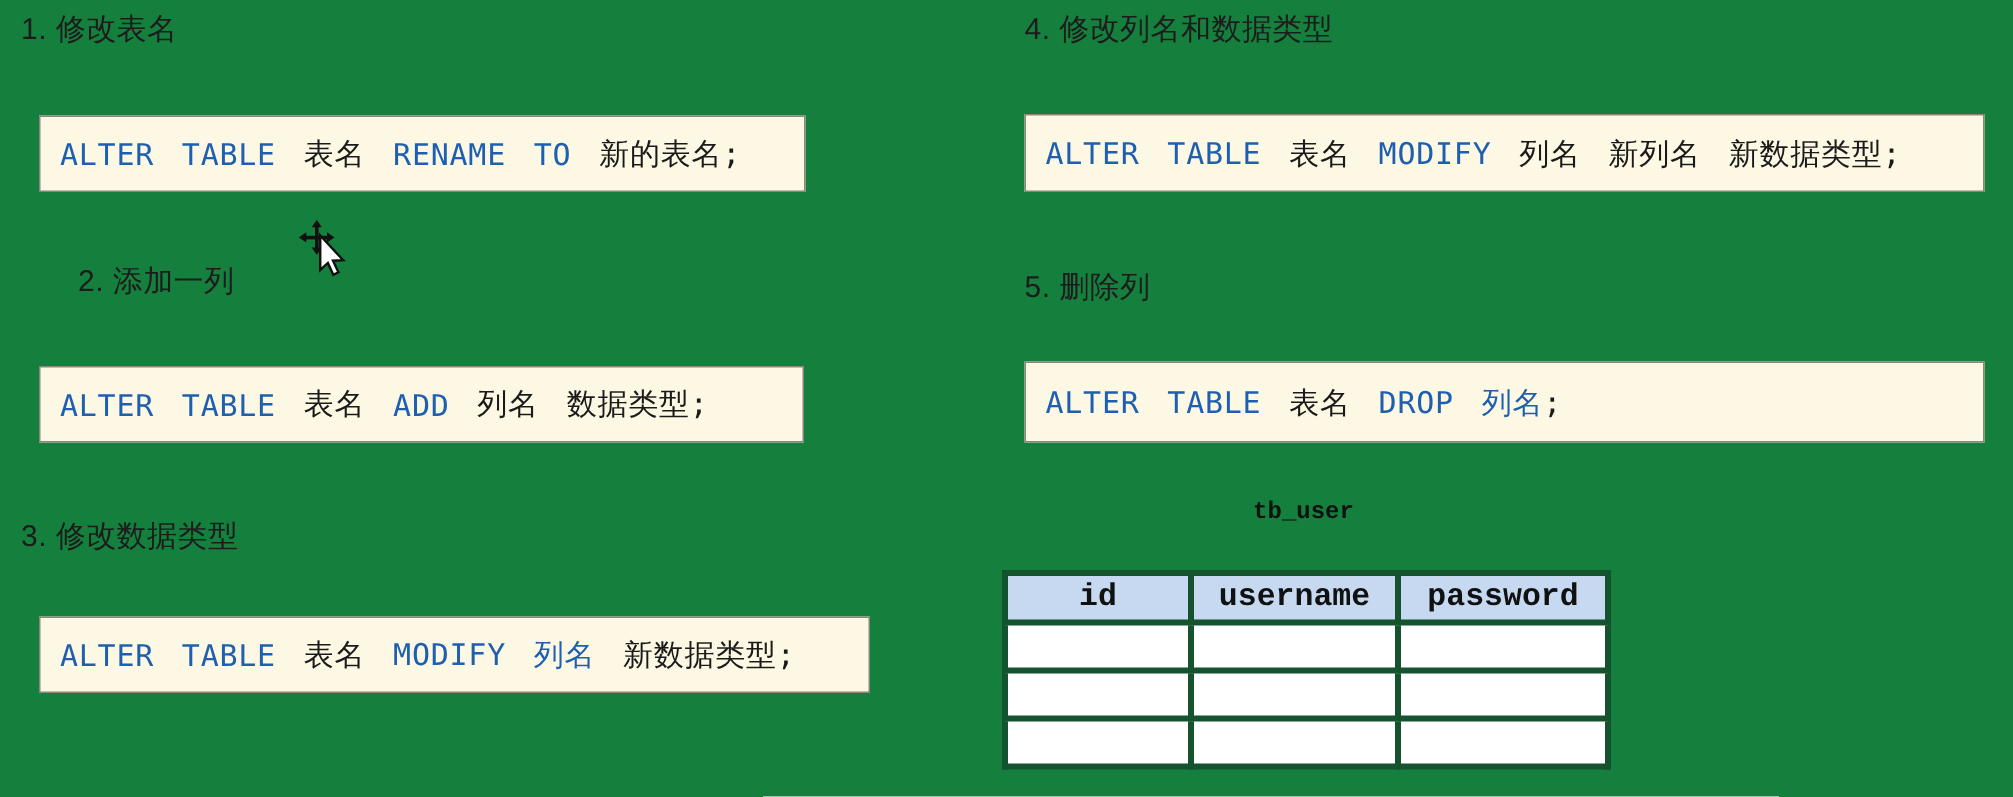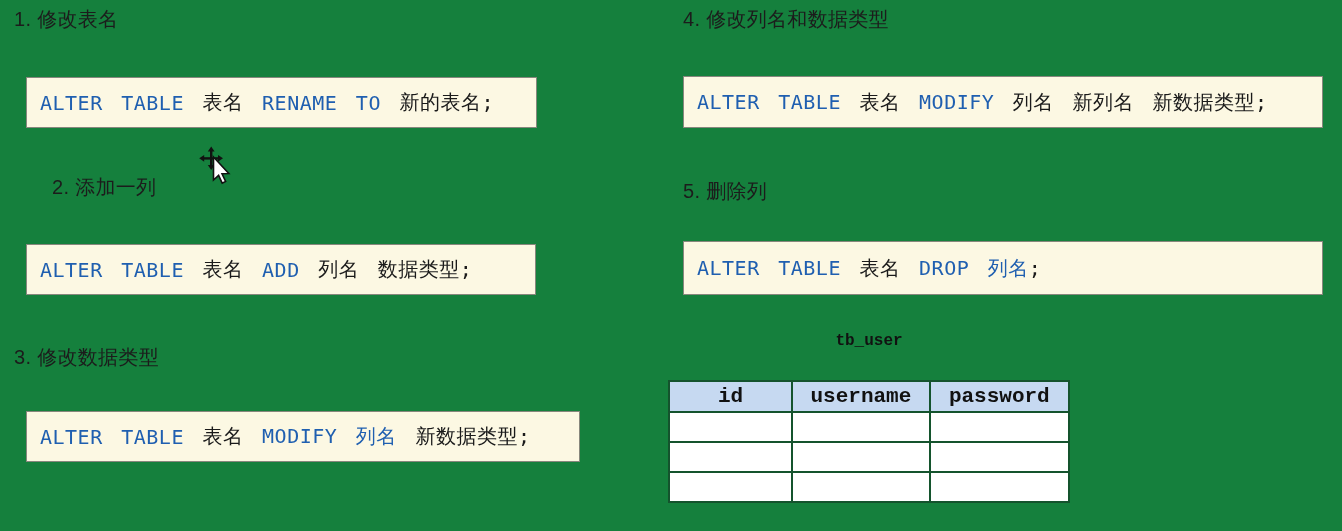--- a/index.html
+++ b/index.html
@@ -42,21 +42,21 @@
     color:#111;
     text-align:center;
   }
   table.dbtable{
     position:absolute;
     border-collapse:collapse;
     table-layout:fixed;
     font-family:"Liberation Mono","DejaVu Sans Mono",monospace;
   }
   table.dbtable th, table.dbtable td{
-    border:2px solid #14532d;
+    border:4px solid #14532d;
     padding:0;
     margin-left:26px;
   }
   table.dbtable th{
     background:#c6d9f1;
     font-size:21px;
     font-weight:700;
     color:#111;
     height:29px;
     text-align:center;

